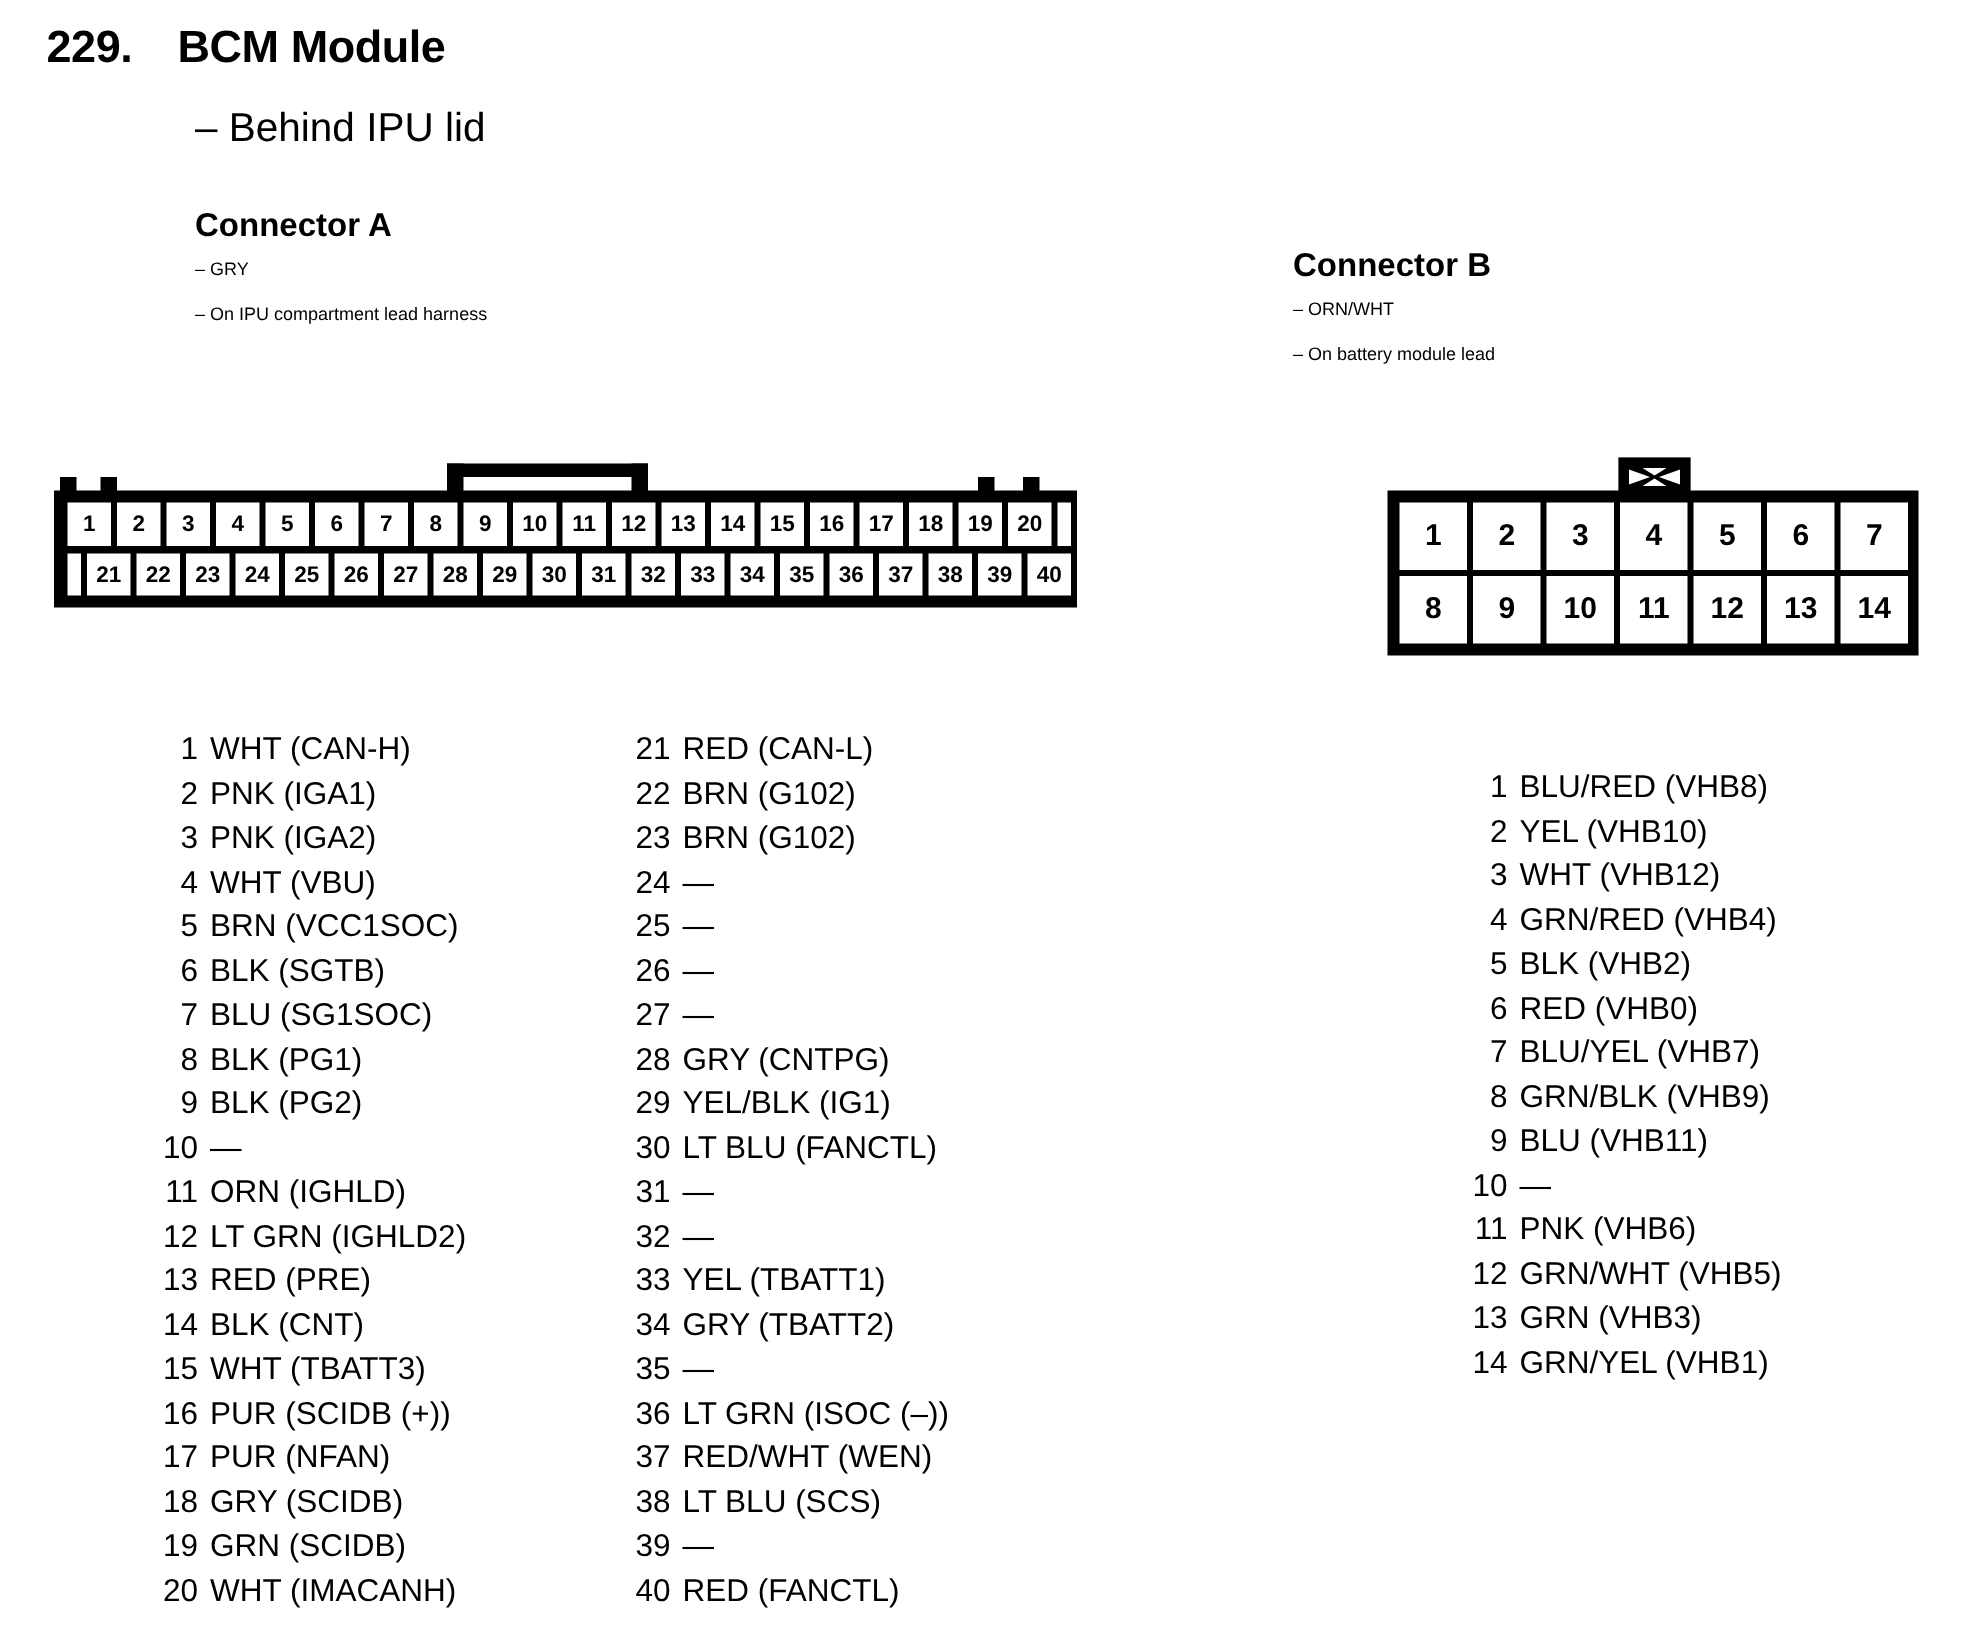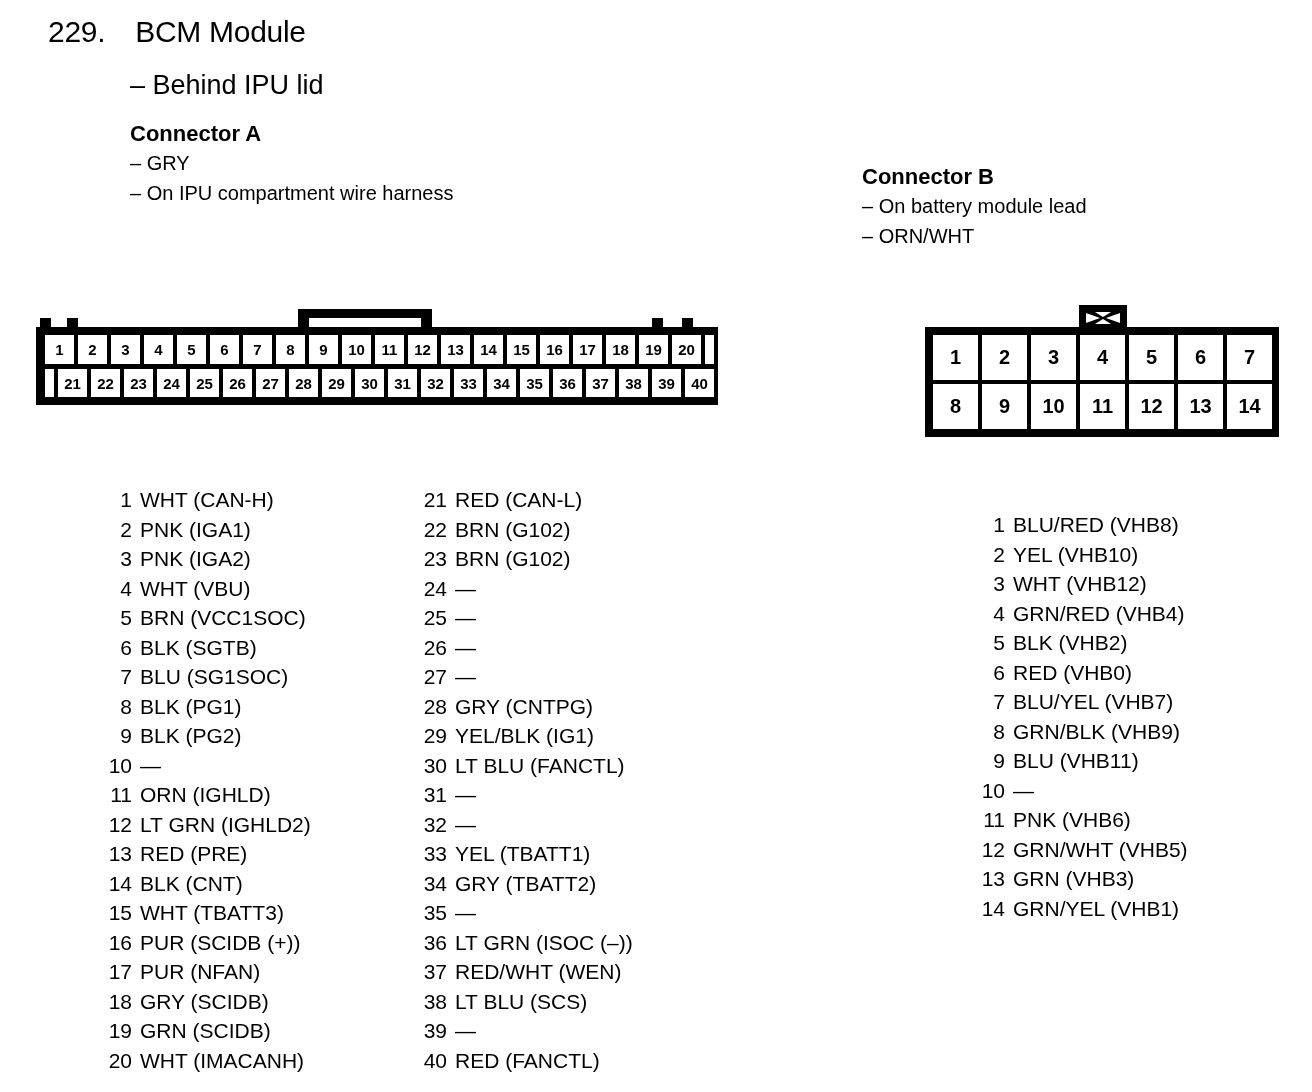--- a/index.html
+++ b/index.html
@@ -13,24 +13,24 @@
     height: 1092px;
     position: relative;
     font-family: "Liberation Sans", sans-serif;
     color: #000000;
     overflow: hidden;
   }
 
   
   #page-title {
     position: absolute;
-    left: 48px;
+    left: 31px;
     top: 15px;
     font-size: 30px;
-    font-weight: normal;
+    font-weight: bold;
     letter-spacing: -0.3px;
     white-space: nowrap;
   }
   #page-subtitle {
     position: absolute;
     left: 130px;
     top: 70px;
     font-size: 27px;
     white-space: nowrap;
   }
@@ -39,25 +39,25 @@
   .conn-heading {
     position: absolute;
     white-space: nowrap;
   }
   .conn-heading .conn-title {
     font-size: 22px;
     font-weight: bold;
     line-height: 28px;
   }
   .conn-heading .conn-note {
-    font-size: 20px;
+    font-size: 12px;
     line-height: 30px;
     white-space: nowrap;
   }
-  #connector-a-heading { left: 130px; top: 120px; }
+  #connector-a-heading { left: 130px; top: 136px; }
   #connector-b-heading { left: 862px; top: 128px; margin-top: 35px; }
 
   
   #connector-a-diagram {
     position: absolute;
     left: 36px;
     top: 307px;
     width: 682px;
     height: 98px;
   }
@@ -215,27 +215,27 @@
 <div id="page-title">
   <span>229.</span>
   <span style="display:inline-block;width:14px"></span>
   <span>BCM Module</span>
 </div>
 <div id="page-subtitle">– Behind IPU lid</div>
 
 <div class="conn-heading" id="connector-a-heading">
   <div class="conn-title">Connector A</div>
   <div class="conn-note">– GRY</div>
-  <div class="conn-note">– On IPU compartment wire harness</div>
+  <div class="conn-note">– On IPU compartment lead harness</div>
 </div>
 
 <div class="conn-heading" id="connector-b-heading">
   <div class="conn-title">Connector B</div>
+  <div class="conn-note">– ORN/WHT</div>
   <div class="conn-note">– On battery module lead</div>
-  <div class="conn-note">– ORN/WHT</div>
 </div>
 
 <div id="connector-a-diagram">
   <div class="nub nub-a1"></div>
   <div class="nub nub-a2"></div>
   <div class="nub nub-a3"></div>
   <div class="nub nub-a4"></div>
   <div id="conn-a-latch-bar"></div>
   <div id="conn-a-latch-post-left"></div>
   <div id="conn-a-latch-post-right"></div>

